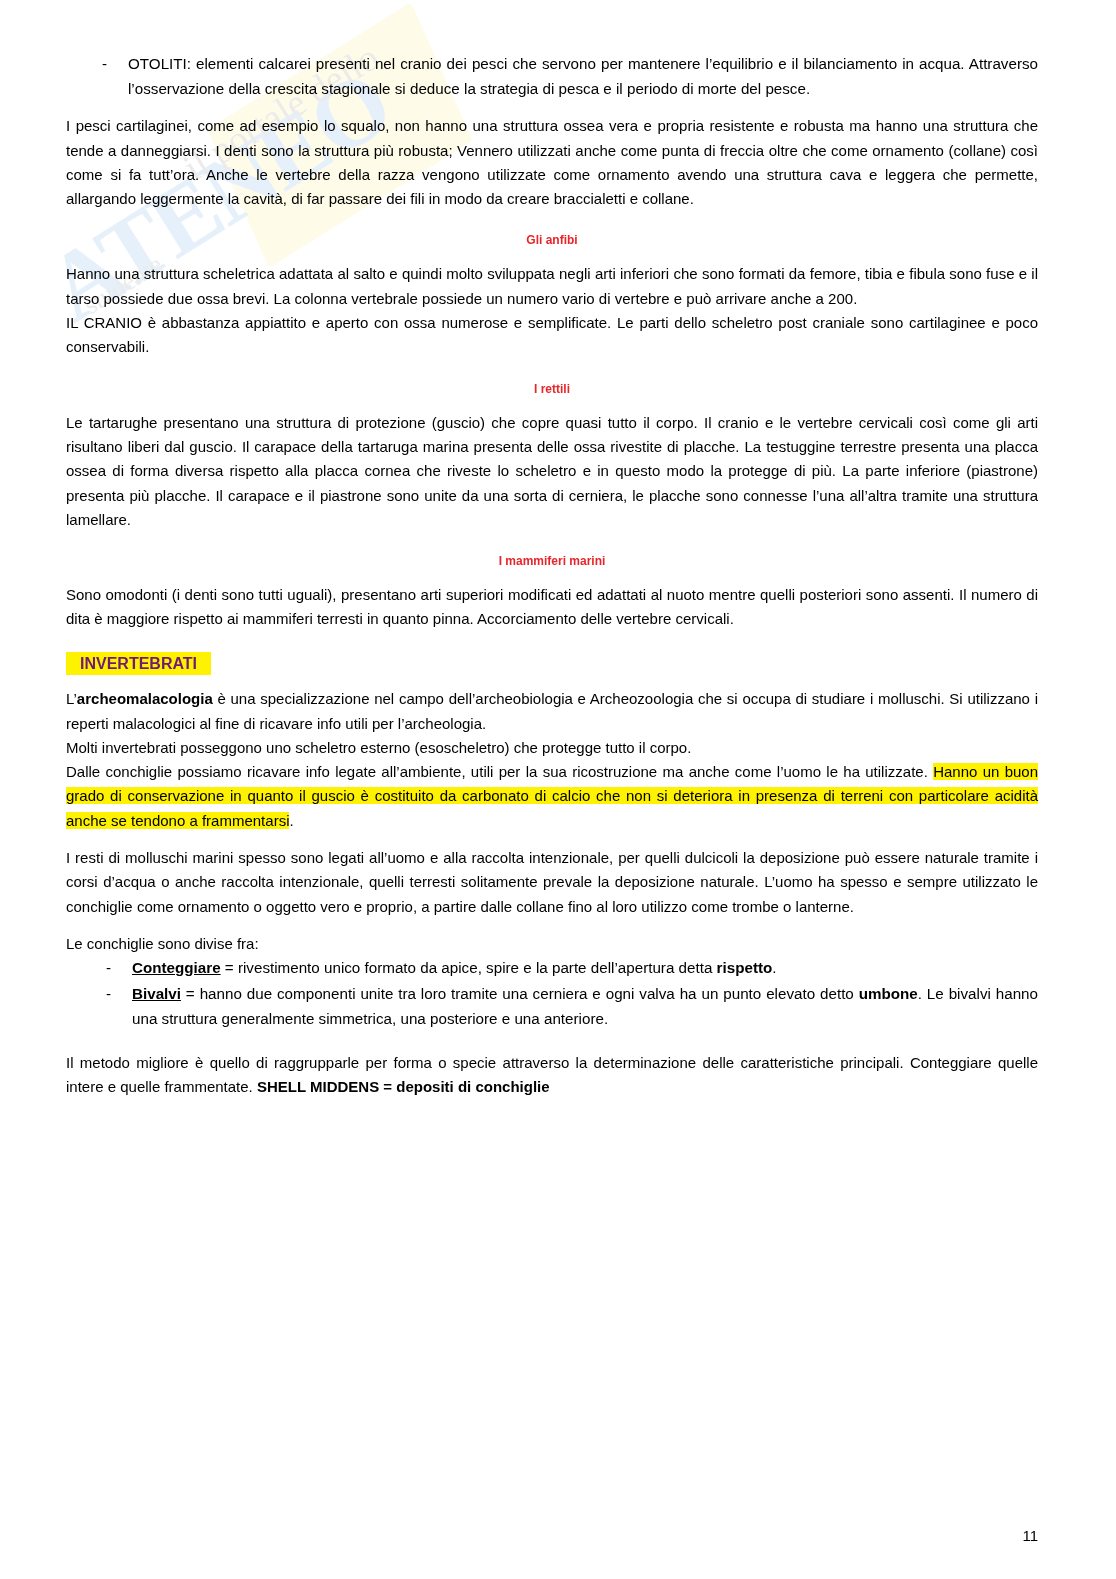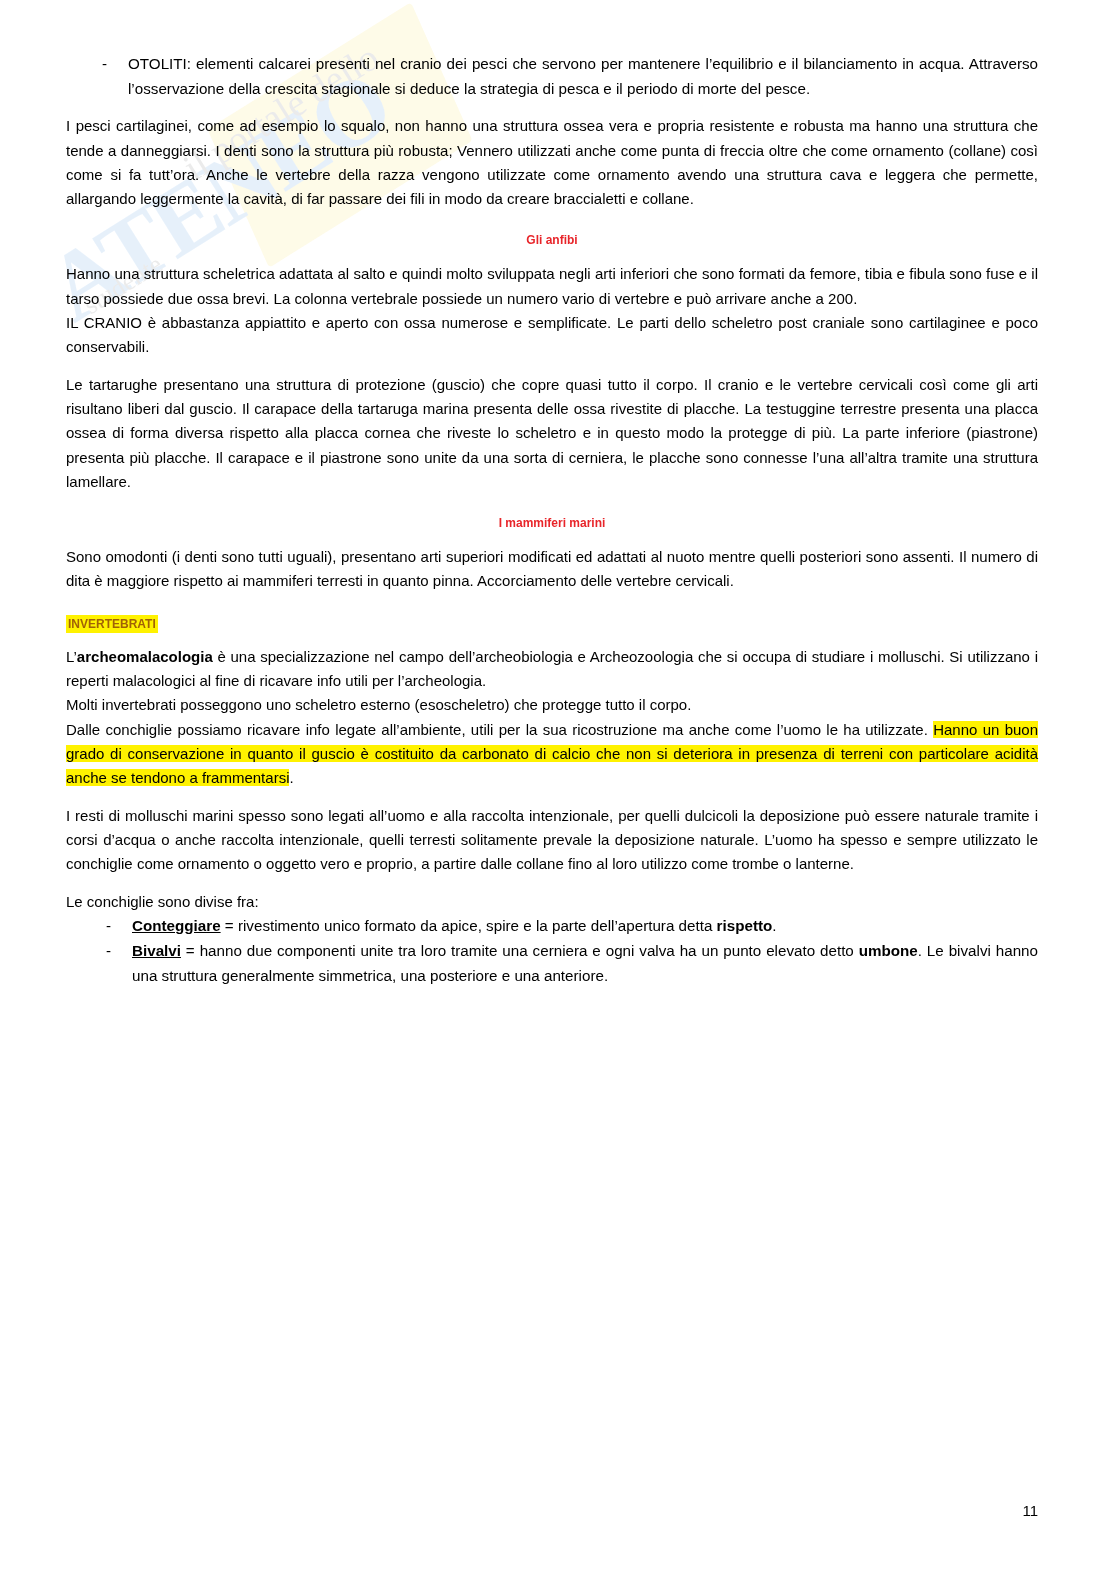--- a/index.html
+++ b/index.html
@@ -88,25 +88,25 @@
     color: #e8252a;
     font-weight: bold;
     font-size: 12px;
     margin: 20px 0 13px 0;
     line-height: 1.5;
     text-align: center;
   }
   .h-hl {
     display: inline-block;
     background: #fff200;
-    color: #a16207;
+    color: #701a75;
     font-weight: bold;
-    font-size: 12px;
+    font-size: 16px;
     line-height: 1.35;
-    padding: 1px 2px;
+    padding: 1px 14px;
   }
   .h-hl-wrap {
     margin: 20px 0 12px 0;
   }
   ul.dash {
     list-style: none;
     margin: 0 0 13px 0;
     padding: 0;
   }
   ul.dash li {
@@ -129,21 +129,21 @@
     left: 40px;
   }
   .hl {
     background: #fff200;
   }
   .b { font-weight: bold; }
   .u { text-decoration: underline; }
   .pagenum {
     position: absolute;
     right: 78px;
-    bottom: 60px;
+    bottom: 35px;
     font-size: 15px;
     z-index: 3;
   }
   .block-gap { height: 7px; }
 </style>
 </head>
 <body>
 
 <div class="page">
 
@@ -163,20 +163,21 @@
       </li>
     </ul>
 
     <p>I pesci cartilaginei, come ad esempio lo squalo, non hanno una struttura ossea vera e propria resistente e robusta ma hanno una struttura che tende a danneggiarsi. I denti sono la struttura più robusta; Vennero utilizzati anche come punta di freccia oltre che come ornamento (collane) così come si fa tutt’ora. Anche le vertebre della razza vengono utilizzate come ornamento avendo una struttura cava e leggera che permette, allargando leggermente la cavità, di far passare dei fili in modo da creare braccialetti e collane.</p>
 
     <div class="h-red">Gli anfibi</div>
 
     <p class="tight">Hanno una struttura scheletrica adattata al salto e quindi molto sviluppata negli arti inferiori che sono formati da femore, tibia e fibula sono fuse e il tarso possiede due ossa brevi. La colonna vertebrale possiede un numero vario di vertebre e può arrivare anche a 200.</p>
     <p>IL CRANIO è abbastanza appiattito e aperto con ossa numerose e semplificate. Le parti dello scheletro post craniale sono cartilaginee e poco conservabili.</p>
 
+    <div class="h-red">I rettili</div>
 
     <p>Le tartarughe presentano una struttura di protezione (guscio) che copre quasi tutto il corpo. Il cranio e le vertebre cervicali così come gli arti risultano liberi dal guscio. Il carapace della tartaruga marina presenta delle ossa rivestite di placche. La testuggine terrestre presenta una placca ossea di forma diversa rispetto alla placca cornea che riveste lo scheletro e in questo modo la protegge di più. La parte inferiore (piastrone) presenta più placche. Il carapace e il piastrone sono unite da una sorta di cerniera, le placche sono connesse l’una all’altra tramite una struttura lamellare.</p>
 
     <div class="h-red">I mammiferi marini</div>
 
     <p>Sono omodonti (i denti sono tutti uguali), presentano arti superiori modificati ed adattati al nuoto mentre quelli posteriori sono assenti. Il numero di dita è maggiore rispetto ai mammiferi terresti in quanto pinna. Accorciamento delle vertebre cervicali.</p>
 
     <div class="h-hl-wrap">
       <span class="h-hl">INVERTEBRATI</span>
     </div>
@@ -198,17 +199,18 @@
         <span class="u b">Conteggiare</span><span> = rivestimento unico formato da apice, spire e la parte dell’apertura detta </span><span class="b">rispetto</span><span>.</span>
       </li>
       <li>
         <span class="dash-mark">-</span>
         <span class="u b">Bivalvi</span><span> = hanno due componenti unite tra loro tramite una cerniera e ogni valva ha un punto elevato detto </span><span class="b">umbone</span><span>. Le bivalvi hanno una struttura generalmente simmetrica, una posteriore e una anteriore.</span>
       </li>
     </ul>
 
     <div class="block-gap"></div>
 
+    <p><span>Il metodo migliore è quello di raggrupparle per forma o specie attraverso la determinazione delle caratteristiche principali. Conteggiare quelle intere e quelle frammentate. </span><span class="b">SHELL MIDDENS = depositi di conchiglie</span></p>
 
   </div>
 
   <div class="pagenum">11</div>
 </div>
 
 </body></html>

